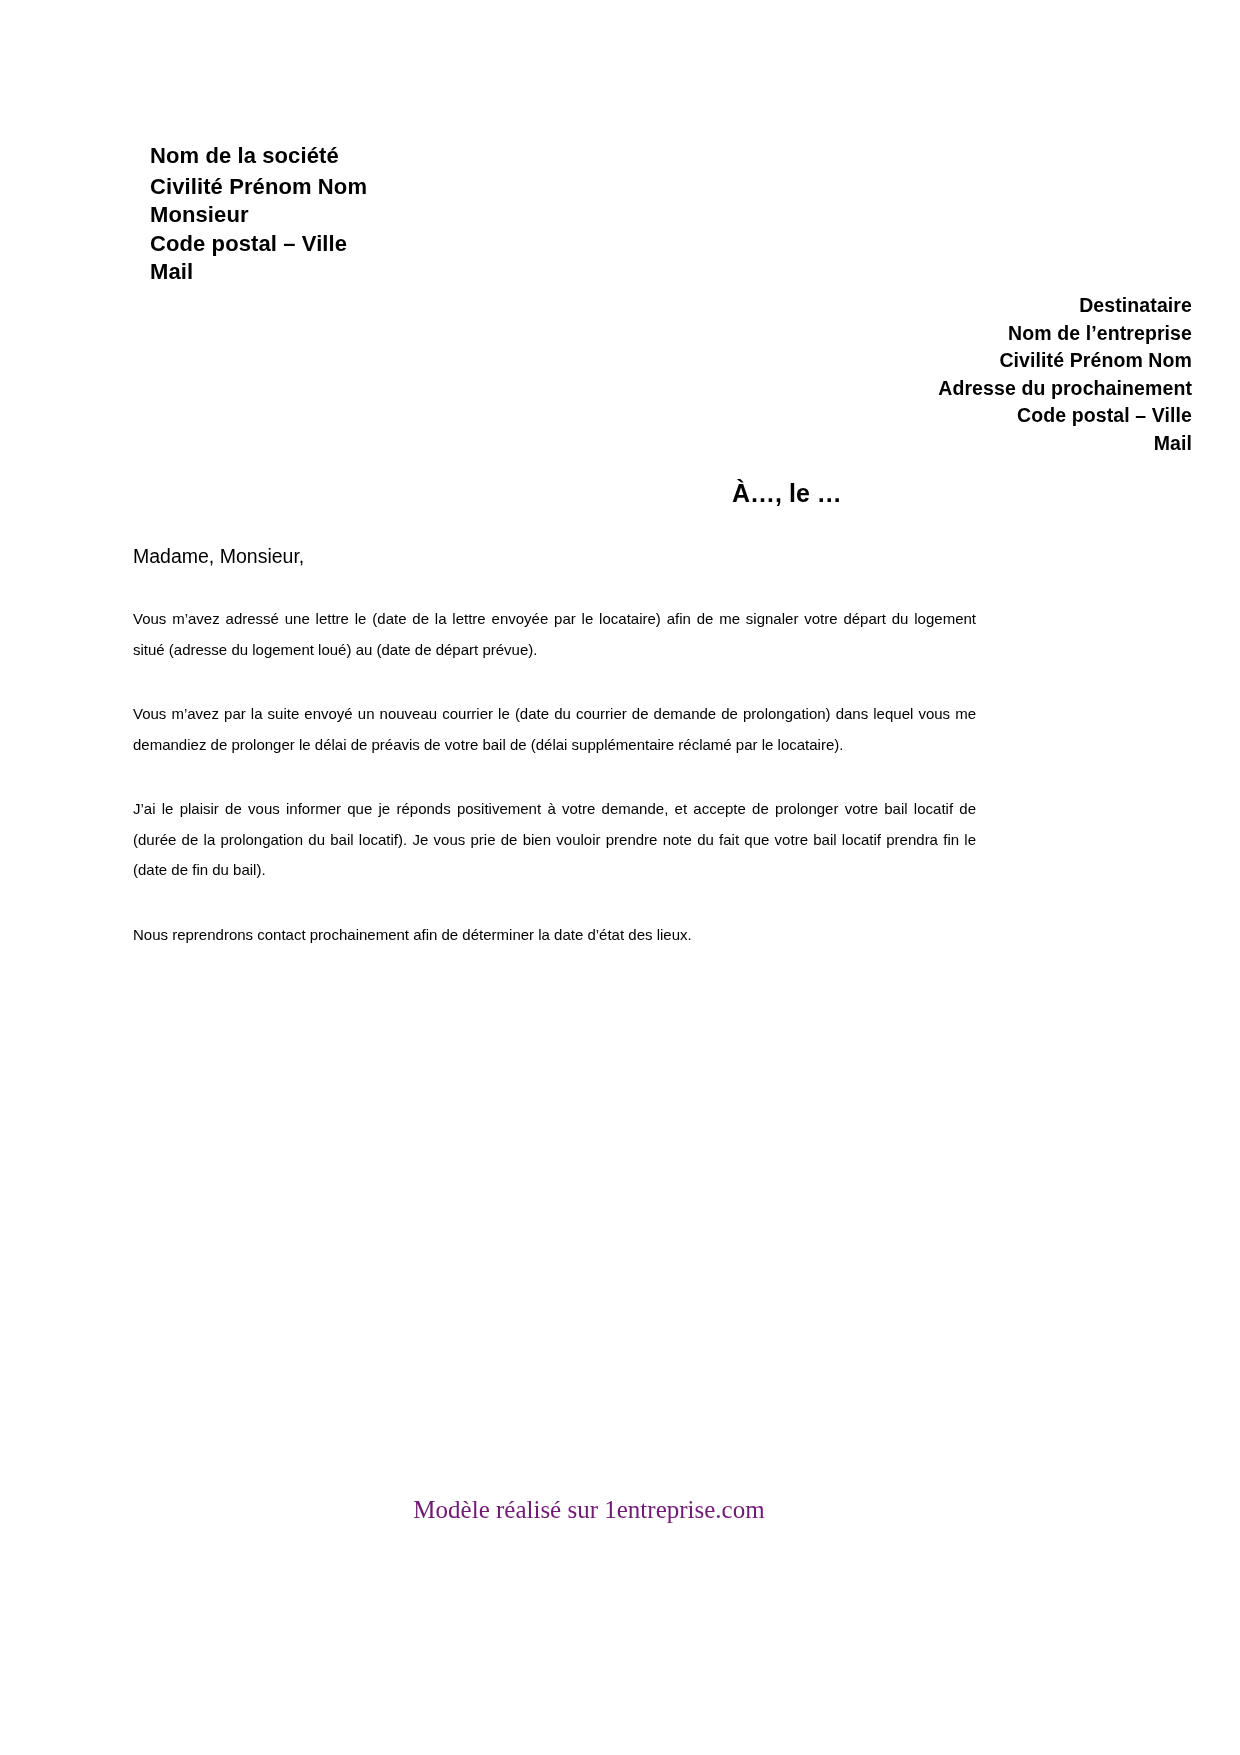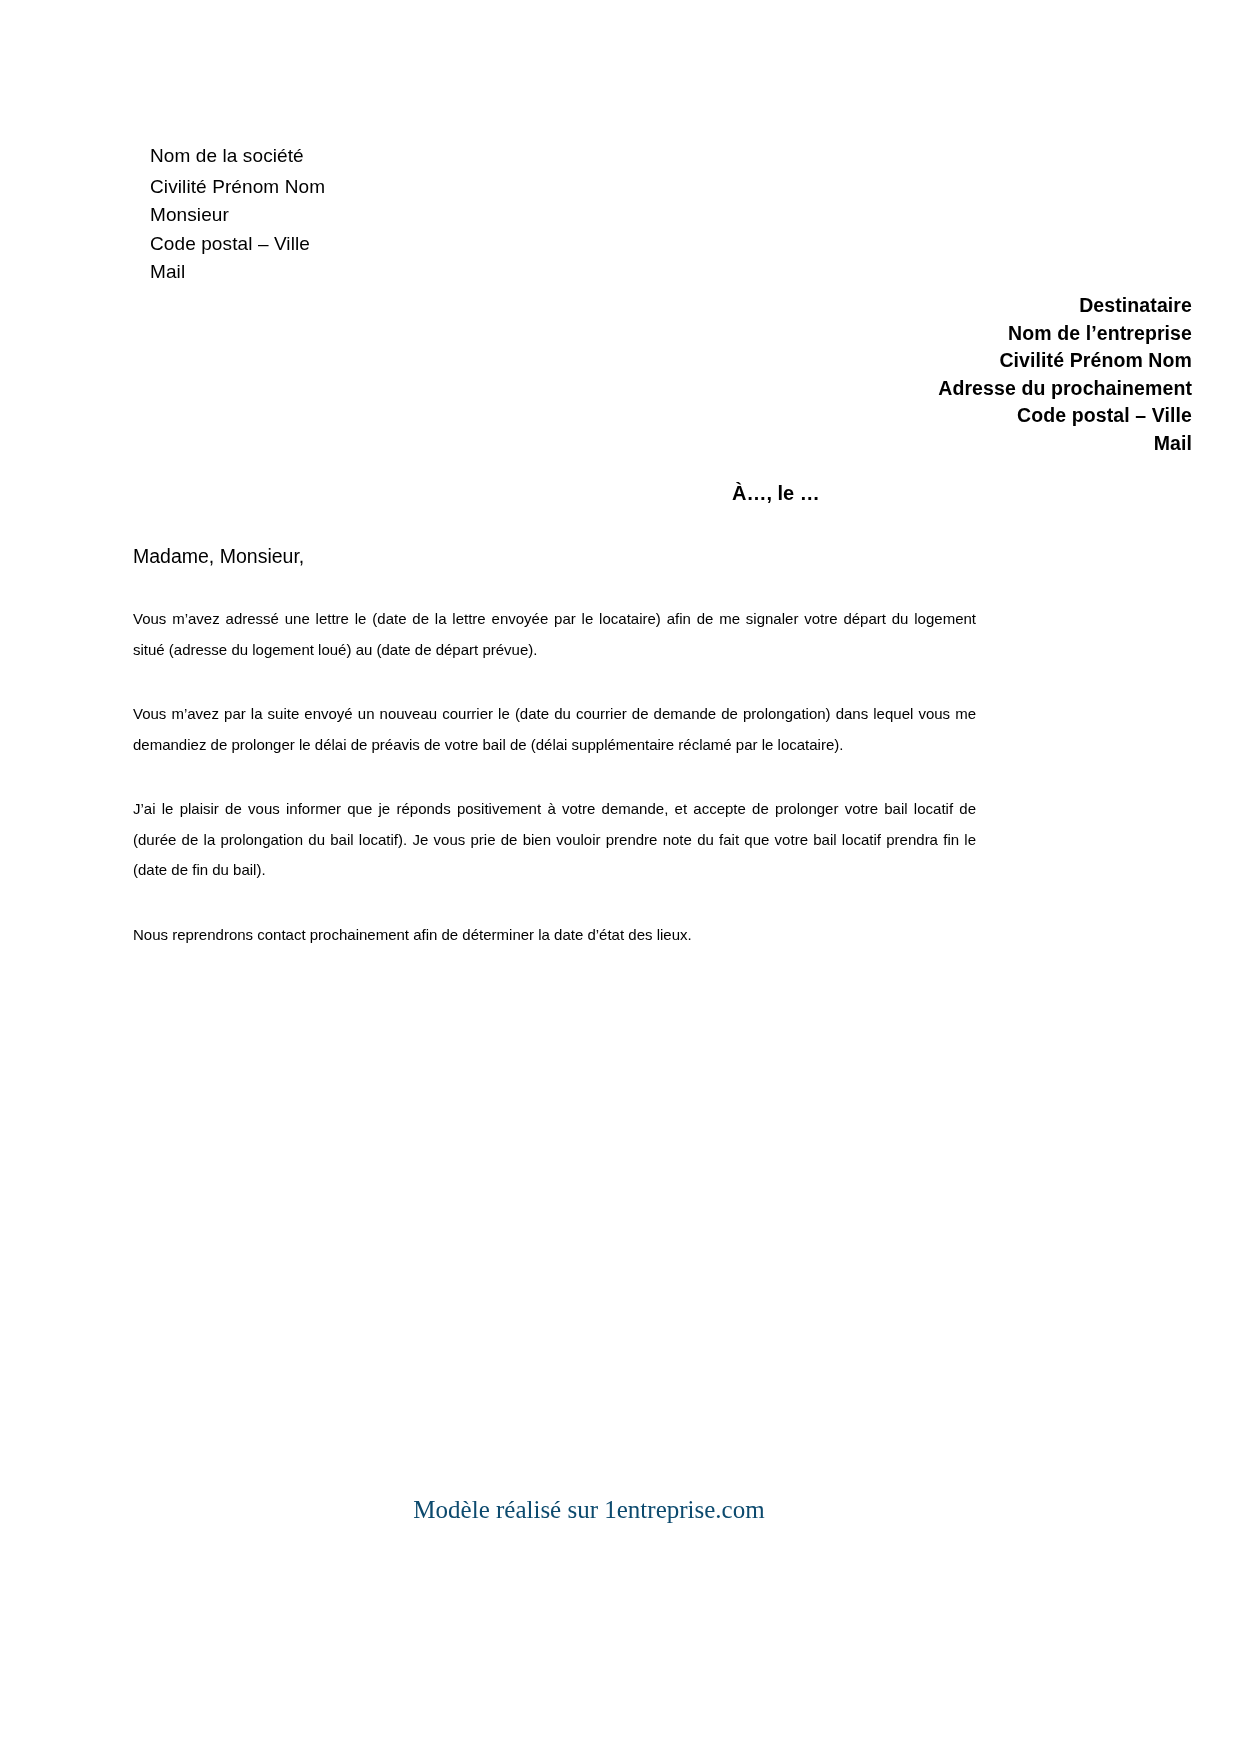--- a/index.html
+++ b/index.html
@@ -20,22 +20,22 @@
   }
 
   
   .sender-block {
     position: absolute;
     left: 150px;
     top: 142px;
     width: 520px;
   }
   .sender-block .line {
-    font-size: 19px;
-    font-weight: normal;
+    font-size: 22px;
+    font-weight: bold;
     line-height: 28.5px;
     letter-spacing: 0.1px;
     white-space: pre;
   }
   .sender-block .line.first {
     padding-bottom: 2px;
   }
 
   
   .recipient-block {
@@ -51,21 +51,21 @@
     line-height: 27.5px;
     letter-spacing: 0.1px;
     white-space: pre;
   }
 
   
   .date-line {
     position: absolute;
     left: 732px;
     top: 480px;
-    font-size: 20px;
+    font-size: 25px;
     font-weight: bold;
     line-height: 27.5px;
     white-space: pre;
   }
 
   
   .body-block {
     position: absolute;
     left: 133px;
     top: 543px;
@@ -110,21 +110,21 @@
     width: 1240px;
     text-align: center;
     padding-right: 62px;
     box-sizing: border-box;
   }
   .footer .footer-text {
     display: inline-block;
     font-family: "Liberation Serif", serif;
     font-size: 25px;
     line-height: 30px;
-    color: #0c4a6e;
+    color: #701a75;
     white-space: pre;
   }
 </style>
 </head>
 <body>
 
 <div class="page">
 
   <div class="sender-block">
     <div class="line first">Nom de la société</div>

